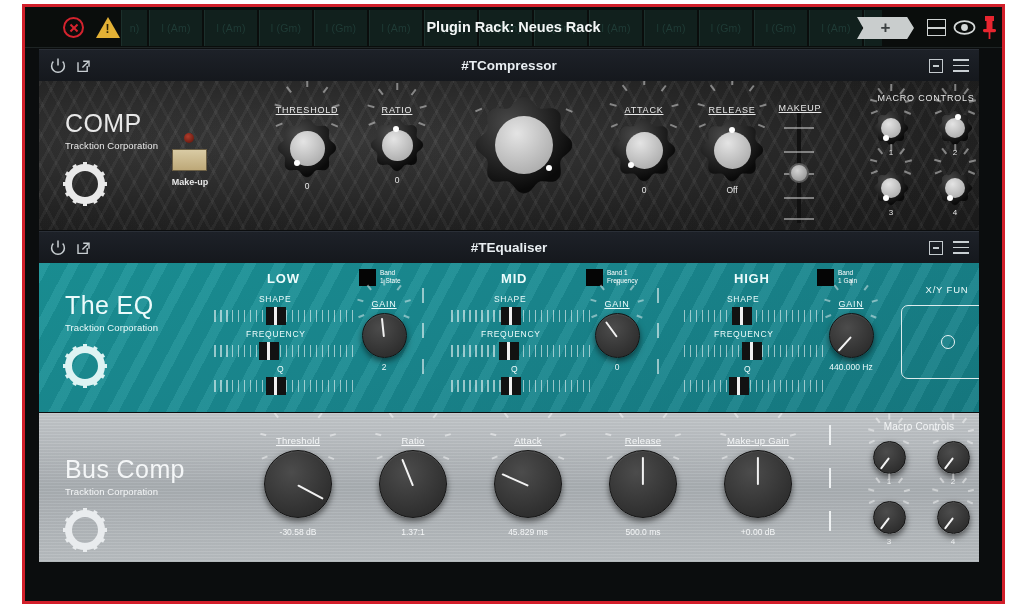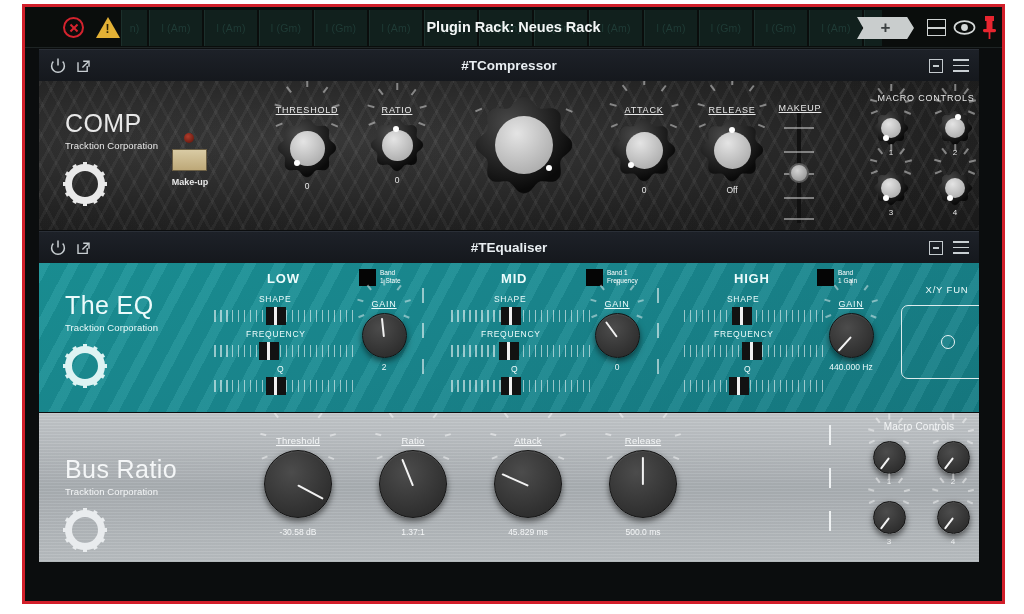--- a/index.html
+++ b/index.html
@@ -793,21 +793,21 @@
         <div id="xy-dot"></div>
       </div>
     </div>
   </div>
 
   <div class="plugin" id="plugin-bus" style="top:406px;">
 
     <div class="plug-body" id="bus-body">
 
       <div class="brand" style="top:42px;">
-        <div class="bname">Bus Ratio</div>
+        <div class="bname">Bus Comp</div>
         <div class="bsub">Tracktion Corporation</div>
         <div class="cog" style="color:#e9ecee">
               <div class="ring"></div>
               <i style="transform: rotate(0deg);"></i>
               <i style="transform: rotate(30deg);"></i>
               <i style="transform: rotate(60deg);"></i>
               <i style="transform: rotate(90deg);"></i>
               <i style="transform: rotate(120deg);"></i>
               <i style="transform: rotate(150deg);"></i>
               <i style="transform: rotate(180deg);"></i>
@@ -888,20 +888,38 @@
                 <i style="height: 6px; background: rgba(255, 255, 255, 0.45); transform: translateX(-50%) rotate(75deg) translateY(-36px);"></i>
                 <i style="height: 6px; background: rgba(255, 255, 255, 0.45); transform: translateX(-50%) rotate(112.5deg) translateY(-36px);"></i>
                 <i style="height: 6px; background: rgba(255, 255, 255, 0.45); transform: translateX(-50%) rotate(150deg) translateY(-36px);"></i>
               </div>
               <div class="body"></div>
               <div class="ptr" style="transform: translateX(-50%) rotate(0deg);"></div>
             </div>
         <div class="kval" style="font-size:8.5px;margin-top:9px;">500.0 ms</div>
       </div>
 
+      <div class="kwrap" style="left:665px;top:22px;width:108px;">
+        <div class="klabel" style="font-size:9.5px;letter-spacing:.2px;">Make-up Gain</div>
+        <div class="knob-dark dk" style="width: 68px; height: 68px;">
+              <div class="ticks">
+                <i style="height: 6px; background: rgba(255, 255, 255, 0.45); transform: translateX(-50%) rotate(-150deg) translateY(-36px);"></i>
+                <i style="height: 6px; background: rgba(255, 255, 255, 0.45); transform: translateX(-50%) rotate(-112.5deg) translateY(-36px);"></i>
+                <i style="height: 6px; background: rgba(255, 255, 255, 0.45); transform: translateX(-50%) rotate(-75deg) translateY(-36px);"></i>
+                <i style="height: 6px; background: rgba(255, 255, 255, 0.45); transform: translateX(-50%) rotate(-37.5deg) translateY(-36px);"></i>
+                <i style="height: 6px; background: rgba(255, 255, 255, 0.45); transform: translateX(-50%) rotate(37.5deg) translateY(-36px);"></i>
+                <i style="height: 6px; background: rgba(255, 255, 255, 0.45); transform: translateX(-50%) rotate(75deg) translateY(-36px);"></i>
+                <i style="height: 6px; background: rgba(255, 255, 255, 0.45); transform: translateX(-50%) rotate(112.5deg) translateY(-36px);"></i>
+                <i style="height: 6px; background: rgba(255, 255, 255, 0.45); transform: translateX(-50%) rotate(150deg) translateY(-36px);"></i>
+              </div>
+              <div class="body"></div>
+              <div class="ptr" style="transform: translateX(-50%) rotate(0deg);"></div>
+            </div>
+        <div class="kval" style="font-size:8.5px;margin-top:9px;">+0.00 dB</div>
+      </div>
 
       <div class="bus-sep" style="left:790px;top:12px;"></div>
       <div class="bus-sep" style="left:790px;top:55px;"></div>
       <div class="bus-sep" style="left:790px;top:98px;"></div>
 
       <div class="macro-title" style="left:820px;top:8px;width:120px;text-align:center;font-size:10px;letter-spacing:.2px;">Macro Controls</div>
       <div class="macro-k" style="left:826px;top:28px;width:48px;">
         <div class="knob-dark dk" style="width: 33px; height: 33px;">
               <div class="ticks">
                 <i style="height: 6px; background: rgba(255, 255, 255, 0.45); transform: translateX(-50%) rotate(-150deg) translateY(-18.5px);"></i>

